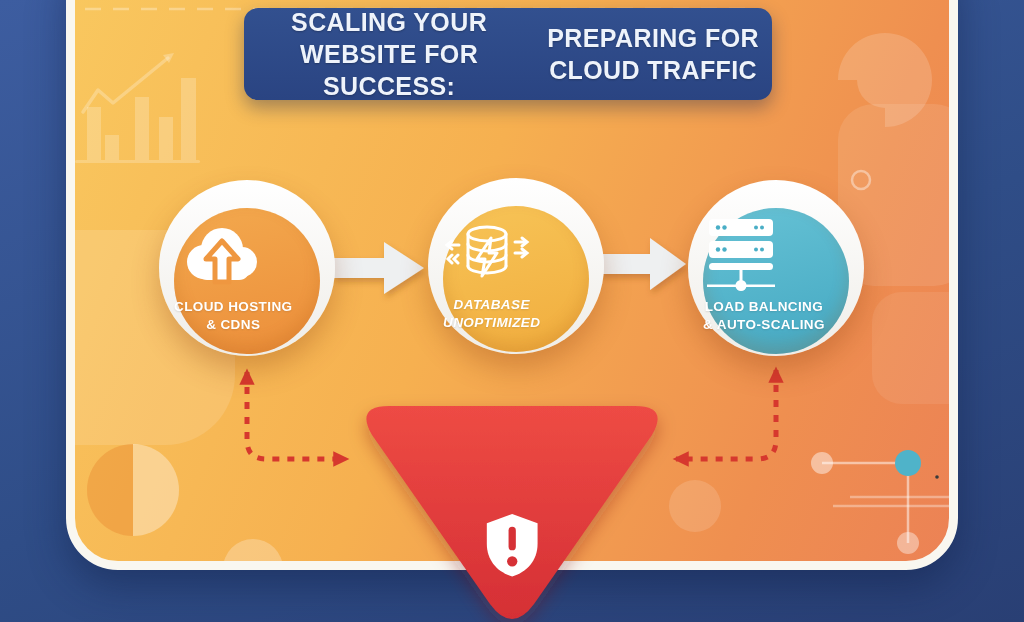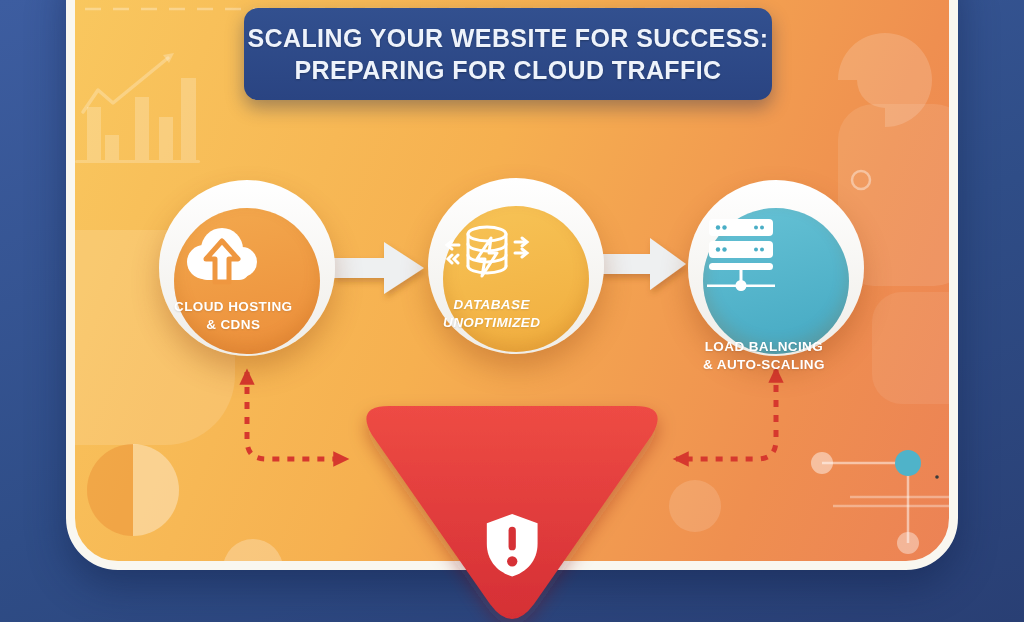--- a/index.html
+++ b/index.html
@@ -13,39 +13,39 @@
     position:absolute;left:66px;top:-60px;width:892px;height:630px;box-sizing:border-box;
     border-radius:52px;border:9px solid #f9f7f0;
     background:linear-gradient(112deg,#f9c85f 0%,#f6b050 45%,#ef8f50 80%,#ec8255 100%);
     box-shadow:0 16px 38px rgba(15,30,70,.45);
   }
   svg.overlay{position:absolute;left:0;top:0;display:block;}
   .banner{
     position:absolute;left:244px;top:8px;width:528px;height:92px;
     background:linear-gradient(180deg,#32508f,#2a4482);
     border-radius:14px;box-shadow:0 8px 18px rgba(30,40,80,.38);
-    display:flex;flex-direction:column;justify-content:center;align-items:center;text-align:center;
+    display:flex;flex-direction:row;justify-content:center;align-items:center;text-align:center;
   }
   .banner-line{color:#eef3fb;font-weight:700;font-size:25px;line-height:32px;letter-spacing:.4px;text-shadow:0 1px 2px rgba(0,0,0,.25);}
   .step{
     position:absolute;width:176px;height:176px;border-radius:50%;
     background:linear-gradient(180deg,#ffffff,#efede8);
     box-shadow:0 14px 28px rgba(140,60,15,.30);
   }
   .step-inner{
     position:absolute;left:15px;top:28px;width:146px;height:146px;border-radius:50%;
     display:flex;flex-direction:column;align-items:flex-start;
     box-shadow:inset 0 -8px 16px rgba(160,80,10,.18);
   }
   .s1{left:159px;top:180px}
   .s1 .step-inner{background:linear-gradient(165deg,#f3a94e,#ec8e3a);}
   .s2{left:428px;top:178px}
   .s2 .step-inner{background:linear-gradient(165deg,#f7c457,#f1ad3e);font-style:italic;}
   .s3{left:688px;top:180px}
-  .s3 .step-inner{background:linear-gradient(165deg,#66c2d5,#44a8c2);gap:40px;}
+  .s3 .step-inner{background:linear-gradient(165deg,#66c2d5,#44a8c2);}
   .step-icon{margin-top:14px;height:70px;display:flex;align-items:center;justify-content:center;}
   .step-label{margin-top:6px;text-align:center;color:#fff;font-weight:700;font-size:13.5px;line-height:17.5px;letter-spacing:.4px;text-shadow:0 1px 2px rgba(0,0,0,.12);}
   .warning-text{
     position:absolute;left:362px;top:447px;width:300px;text-align:center;
     color:#fff;font-weight:700;font-size:15px;line-height:19px;letter-spacing:.3px;
     text-shadow:0 1px 2px rgba(0,0,0,.18);
   }
 </style>
 </head>
 <body>

